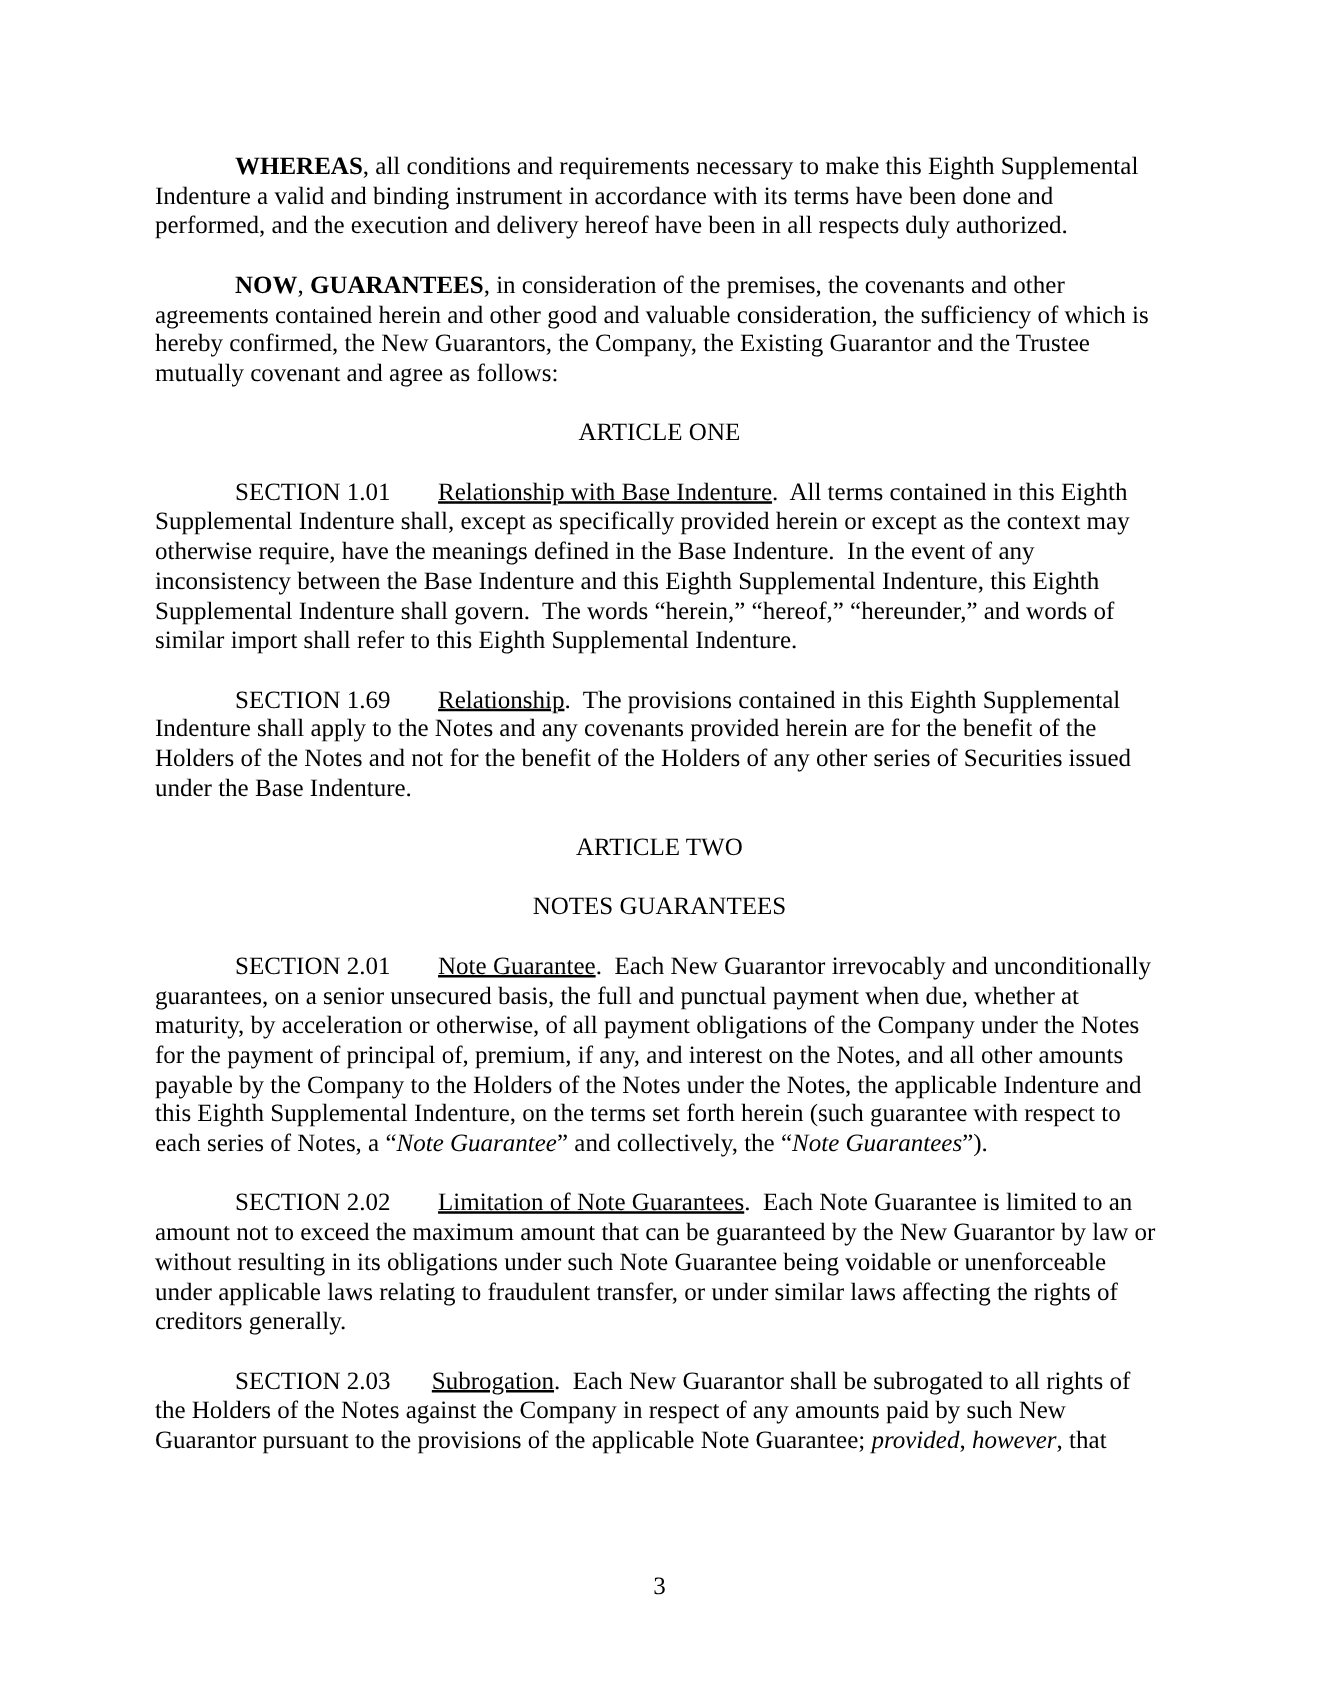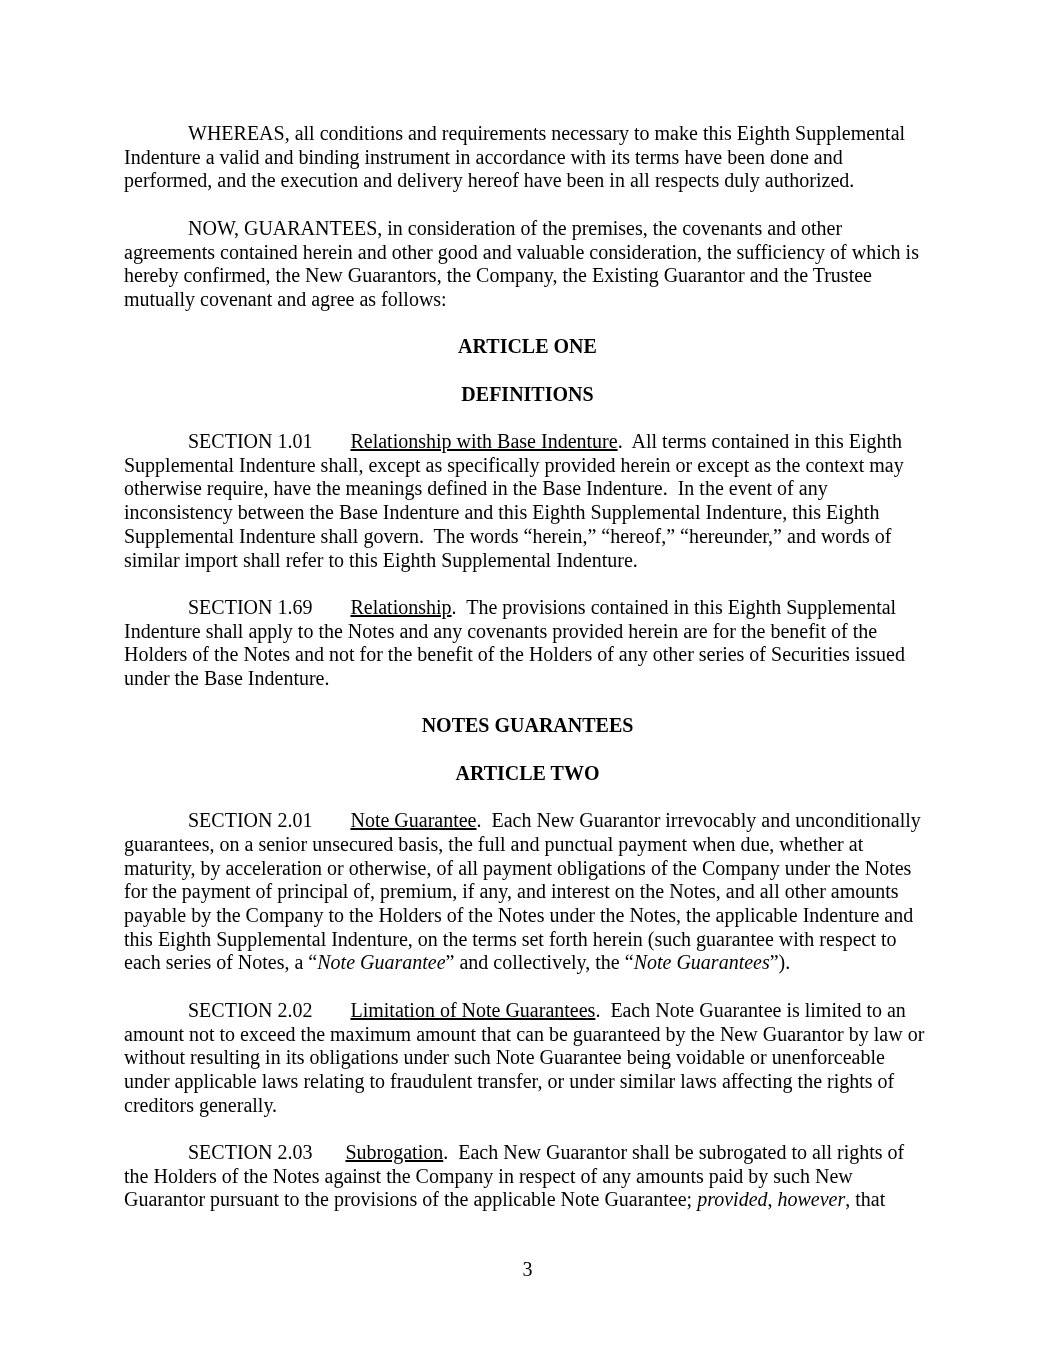--- a/index.html
+++ b/index.html
@@ -23,24 +23,24 @@
   }
   .para {
     margin: 0 0 23.7px 0;
     text-indent: 64px;
     text-align: left;
     white-space: pre-wrap;
   }
   .heading {
     margin: 0 0 23.7px 0;
     text-align: center;
-    font-weight: bold;
+    font-weight: normal;
     white-space: pre-wrap;
   }
-  .b { font-weight: normal; text-align: center; }
+  .b { font-weight: bold; text-align: center; }
   .i { font-style: italic; }
   .u { text-decoration: underline; margin-left: 28px; }
   .footer {
     position: absolute;
     top: 1258px;
     left: 0;
     width: 1055px;
     text-align: center;
     font-family: "Liberation Serif", "DejaVu Serif", serif;
     font-size: 20px;
@@ -48,25 +48,24 @@
   }
 </style>
 </head>
 <body>
 
 <div class="page">
   <div id="doc-body">
       <p class="para"><span class="b">WHEREAS</span><span>, all conditions and requirements necessary to make this Eighth Supplemental Indenture a valid and binding instrument in accordance with its terms have been done and performed, and the execution and delivery hereof have been in all respects duly authorized.</span></p>
       <p class="para"><span class="b">NOW</span><span>, </span><span class="b">GUARANTEES</span><span>, in consideration of the premises, the covenants and other agreements contained herein and other good and valuable consideration, the sufficiency of which is hereby confirmed, the New Guarantors, the Company, the Existing Guarantor and the Trustee mutually covenant and agree as follows:</span></p>
       <div class="heading"><span>ARTICLE ONE</span></div>
-      <div class="heading"><span>DEFINITIONS</span></div>
       <p class="para"><span>SECTION 1.01  </span><span class="u">Relationship with Base Indenture</span><span>.  All terms contained in this Eighth Supplemental Indenture shall, except as specifically provided herein or except as the context may otherwise require, have the meanings defined in the Base Indenture.  In the event of any inconsistency between the Base Indenture and this Eighth Supplemental Indenture, this Eighth Supplemental Indenture shall govern.  The words “herein,” “hereof,” “hereunder,” and words of similar import shall refer to this Eighth Supplemental Indenture.</span></p>
       <p class="para"><span>SECTION 1.69  </span><span class="u">Relationship</span><span>.  The provisions contained in this Eighth Supplemental Indenture shall apply to the Notes and any covenants provided herein are for the benefit of the Holders of the Notes and not for the benefit of the Holders of any other series of Securities issued under the Base Indenture.</span></p>
+      <div class="heading"><span>ARTICLE TWO</span></div>
       <div class="heading"><span>NOTES GUARANTEES</span></div>
-      <div class="heading"><span>ARTICLE TWO</span></div>
       <p class="para"><span>SECTION 2.01  </span><span class="u">Note Guarantee</span><span>.  Each New Guarantor irrevocably and unconditionally guarantees, on a senior unsecured basis, the full and punctual payment when due, whether at maturity, by acceleration or otherwise, of all payment obligations of the Company under the Notes for the payment of principal of, premium, if any, and interest on the Notes, and all other amounts payable by the Company to the Holders of the Notes under the Notes, the applicable Indenture and this Eighth Supplemental Indenture, on the terms set forth herein (such guarantee with respect to each series of Notes, a “</span><span class="i">Note Guarantee</span><span>” and collectively, the “</span><span class="i">Note Guarantees</span><span>”).</span></p>
       <p class="para"><span>SECTION 2.02  </span><span class="u">Limitation of Note Guarantees</span><span>.  Each Note Guarantee is limited to an amount not to exceed the maximum amount that can be guaranteed by the New Guarantor by law or without resulting in its obligations under such Note Guarantee being voidable or unenforceable under applicable laws relating to fraudulent transfer, or under similar laws affecting the rights of creditors generally.</span></p>
       <p class="para"><span>SECTION 2.03 </span><span class="u">Subrogation</span><span>.  Each New Guarantor shall be subrogated to all rights of the Holders of the Notes against the Company in respect of any amounts paid by such New Guarantor pursuant to the provisions of the applicable Note Guarantee; </span><span class="i">provided</span><span>, </span><span class="i">however</span><span>, that</span></p>
     </div>
   <div class="footer">
     <span>3</span>
   </div>
 </div>
 
 </body></html>

